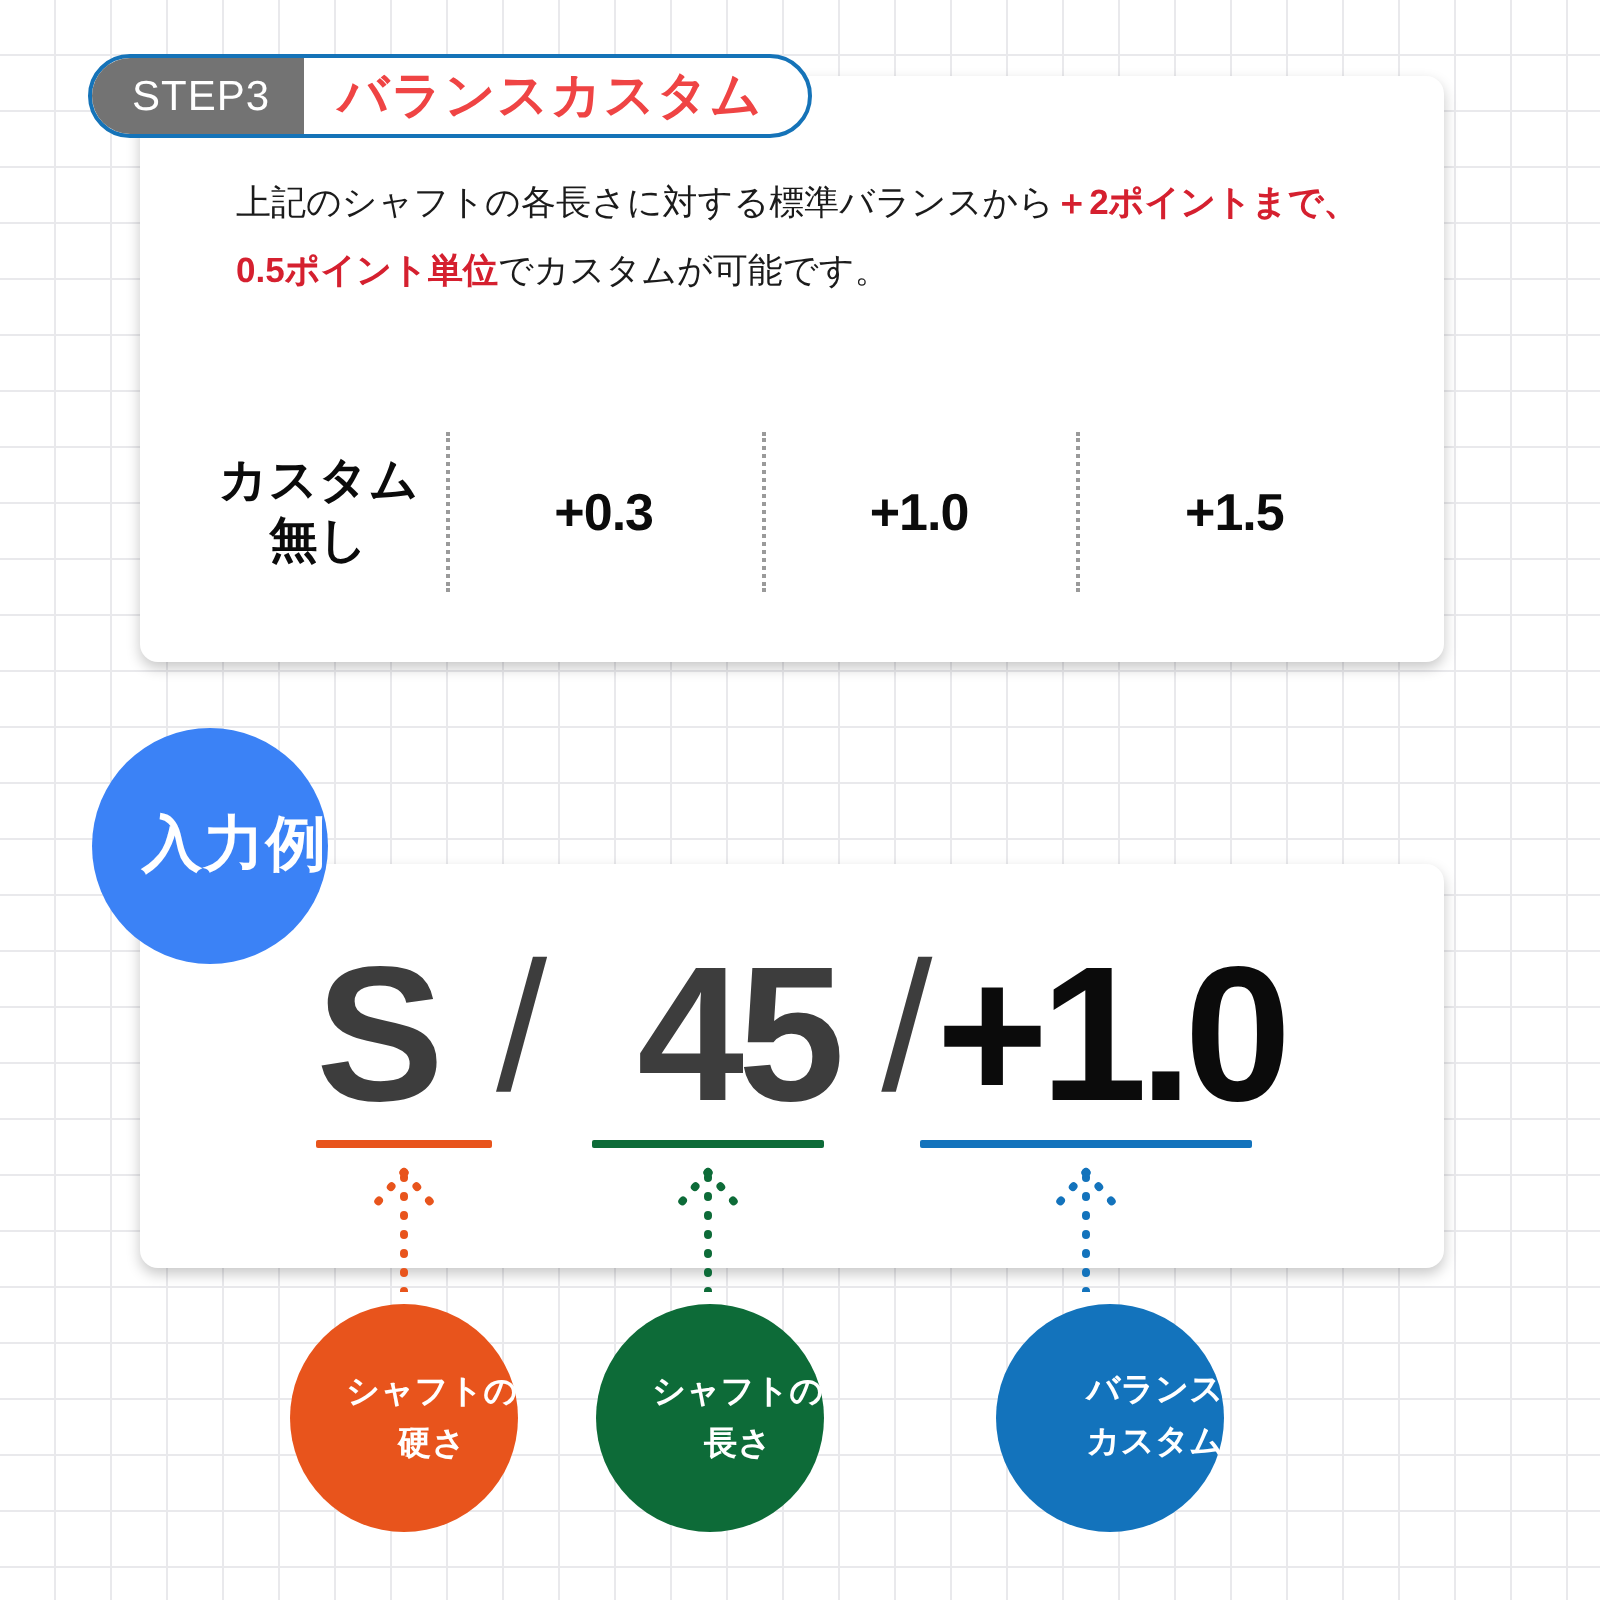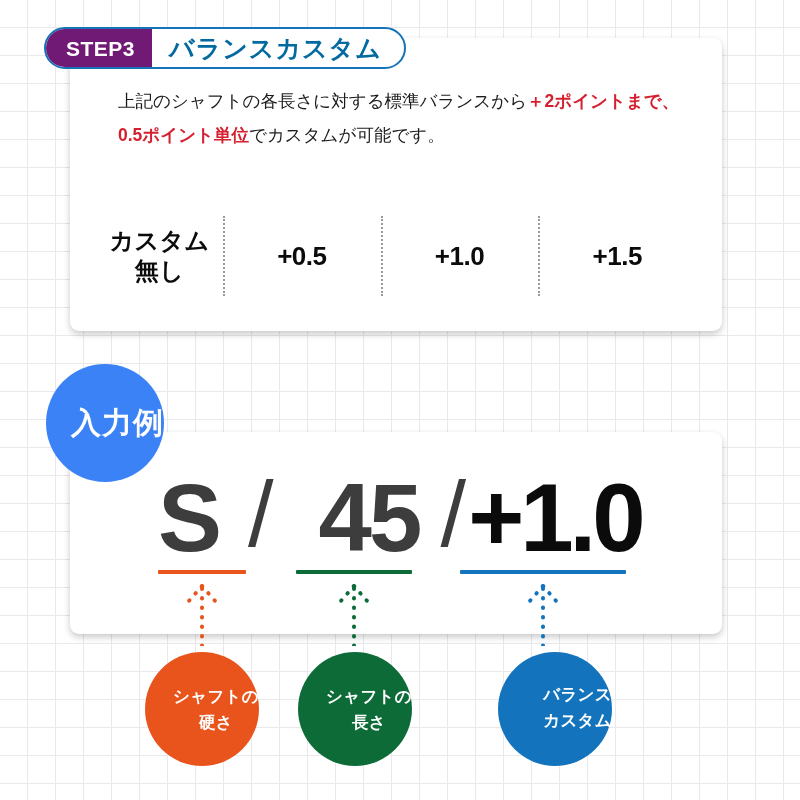--- a/index.html
+++ b/index.html
@@ -50,32 +50,32 @@
     height: 42px;
     display: flex;
     align-items: stretch;
     border: 2px solid #1573b8;
     border-radius: 21px;
     background: #ffffff;
     overflow: hidden;
     z-index: 6;
   }
   .step-badge-num {
-    background: #701a75;
+    background: #737373;
     color: #ffffff;
     font-size: 21px;
-    font-weight: bold;
+    font-weight: normal;
     letter-spacing: 0.5px;
     display: flex;
     align-items: center;
     padding: 0 17px 0 20px;
     line-height: 1;
   }
   .step-badge-title {
-    color: #0369a1;
+    color: #ef4444;
     font-size: 25px;
     font-weight: bold;
     display: flex;
     align-items: center;
     padding: 0 22px 0 17px;
     letter-spacing: 1px;
     line-height: 1;
   }
 
   
@@ -284,21 +284,21 @@
     </div>
   </div>
 
   <div class="options">
     <div class="option option-none">
       <div>
         <div>カスタム</div>
         <div>無し</div>
       </div>
     </div>
-    <div class="option option-val">+0.5</div>
+    <div class="option option-val">+0.3</div>
     <div class="option option-val">+1.0</div>
     <div class="option option-val">+1.5</div>
   </div>
 
   <div class="card" id="card-example"></div>
 
   <div class="example-badge">
     <span class="example-badge-label">入力例</span>
   </div>
 

